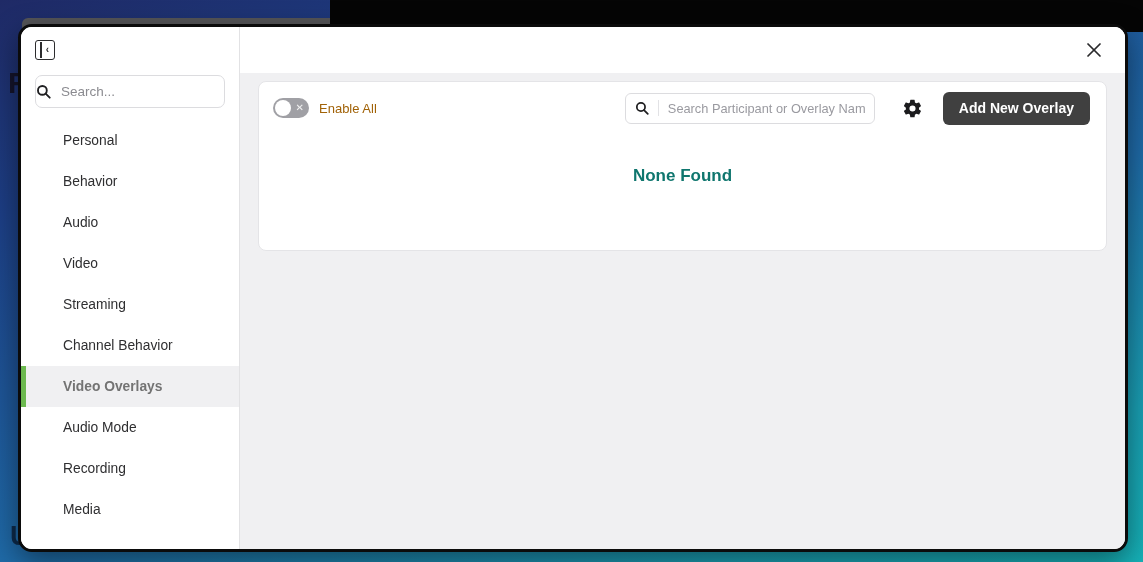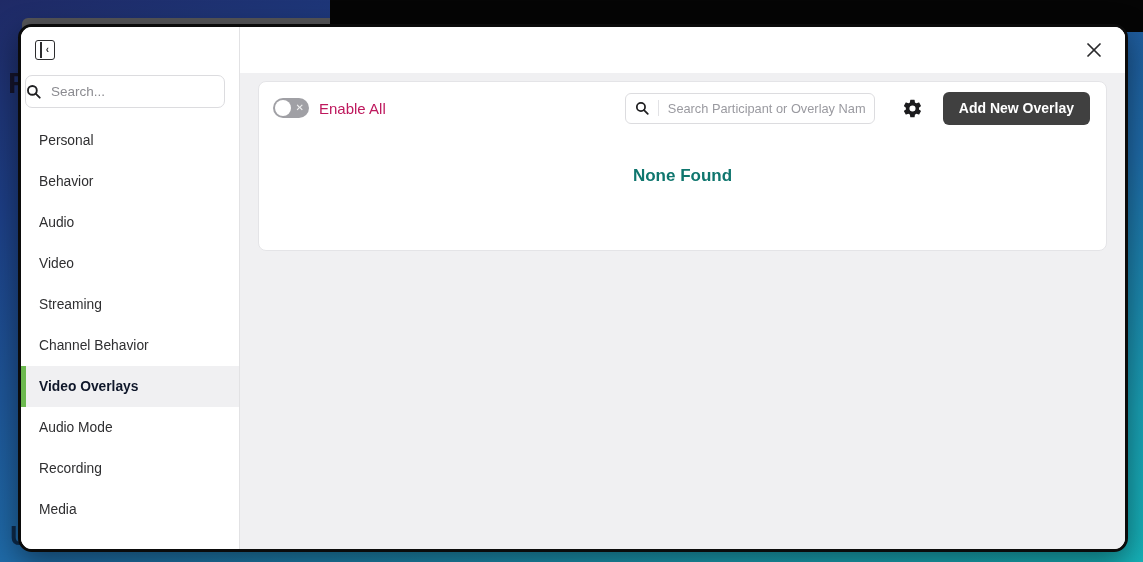--- a/index.html
+++ b/index.html
@@ -73,49 +73,49 @@
   }
   .collapse-btn::before {
     content:""; position:absolute; left:4px; top:1px; bottom:1px;
     width:1.6px; background:#2c2c2e;
   }
   .collapse-btn span {
     font-size:10px; line-height:1; color:#2c2c2e; margin-left:5px; font-weight:bold;
   }
 
   .search-wrap {
-    margin:2px 14px 12px 4px;
+    margin:2px 14px 12px 14px;
     height:33px;
     border:1px solid #dcdcdf;
     border-radius:7px;
     display:flex; align-items:center;
     background:#fff;
   }
   .search-wrap .mag { width:34px; display:flex; align-items:center; justify-content:center; }
   .search-wrap .divider { width:1px; height:17px; background:#e2e2e5; }
   .search-wrap input {
     flex:1; border:none; outline:none;
     font-family:"Liberation Sans", sans-serif;
     font-size:13.5px; color:#3a3a3c;
     padding:0 10px; background:transparent;
   }
   .search-wrap input::placeholder { color:#8b8b90; }
 
   #nav { flex:1; overflow:hidden; }
   .nav-item {
     height:41px;
     display:flex; align-items:center;
-    padding-left:18px;
+    padding-left:42px;
     font-size:13.8px; color:#2f2f31;
     cursor:pointer; position:relative;
   }
   .nav-item.active {
     background:#f0f0f2;
     font-weight:bold;
-    color:#0f172a;
+    color:#737373;
   }
   .nav-item.active::before {
     content:""; position:absolute; left:0; top:0; bottom:0;
     width:5px; background:#6cb94f;
   }
 
   
   #main {
     flex:1;
     background:#f0f0f2;
@@ -156,21 +156,21 @@
     background:#a0a0a5; position:relative; cursor:pointer;
     display:flex; align-items:center;
   }
   .toggle .knob {
     position:absolute; left:2px; width:16px; height:16px;
     border-radius:50%; background:#ffffff;
   }
   .toggle .mark {
     position:absolute; right:5px; font-size:10px; color:#f2f2f2; line-height:1;
   }
-  .toggle-label { font-size:15px; color:#be185d; }
+  .toggle-label { font-size:13px; color:#a16207; }
 
   .spacer { flex:1; }
 
   .search-box {
     width:250px; height:31px;
     border:1px solid #dcdcdf; border-radius:6px;
     display:flex; align-items:center; background:#fff;
   }
   .search-box .mag { width:32px; display:flex; align-items:center; justify-content:center; }
   .search-box .divider { width:1px; height:16px; background:#e2e2e5; }

